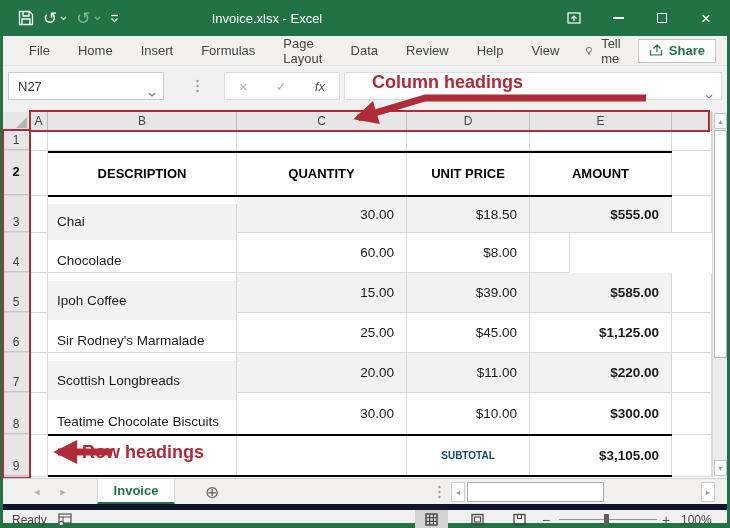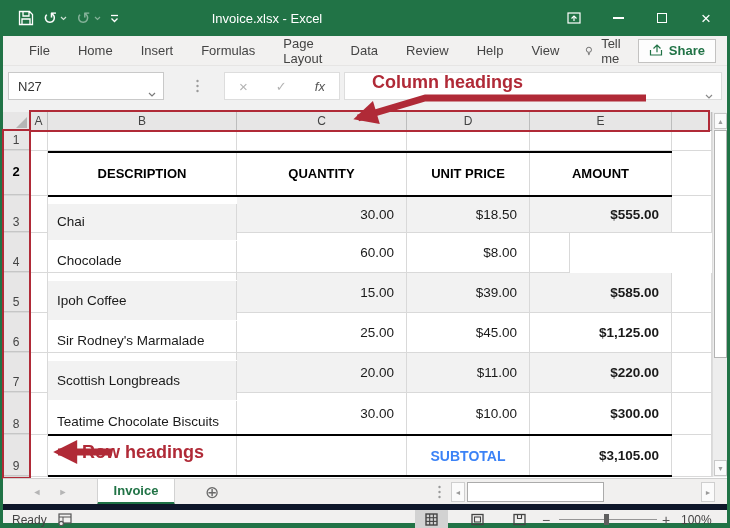--- a/index.html
+++ b/index.html
@@ -49,21 +49,21 @@
   .corner{position:relative;}
   .corner-tri{position:absolute;right:2px;bottom:2px;width:0;height:0;border-left:11px solid transparent;border-bottom:11px solid #b5b5b5;}
   .rownum{background:#e7e6e6;border-right:1px solid #adadad;border-bottom:1px solid #c6c6c6;display:flex;align-items:flex-end;justify-content:center;font-size:12px;color:#444;padding-bottom:2px;}
   .datarow{border-bottom:1px solid #d9d9d9;}
   .cell-desc{display:flex;align-items:center;padding:0 4px 0 9px;font-size:13.5px;color:#1a1a1a;line-height:16px;margin-top:8px;}
   .cell-num{display:flex;align-items:center;justify-content:flex-end;padding-right:12px;font-size:13.5px;color:#1a1a1a;}
   .cell-amt{font-weight:bold;}
   .band .bandable{background:#f2f2f2;}
   .hdr2 .cell{display:flex;align-items:center;justify-content:center;font-size:13px;font-weight:bold;color:#000;}
   .hdr2 .cell.c-b,.hdr2 .cell.c-c,.hdr2 .cell.c-d,.hdr2 .cell.c-e{background:#fff;}
-  .subtotal-label{display:flex;align-items:center;justify-content:center;font-size:14px;font-weight:bold;color:#3b82f6;}
+  .subtotal-label{display:flex;align-items:center;justify-content:center;font-size:10px;font-weight:bold;color:#0c4a6e;}
   .blackline{position:absolute;left:45px;width:624px;background:#000;}
 
   
   .vscroll{position:absolute;left:709px;top:0;width:15px;height:365px;background:#ededed;border-left:1px solid #dcdcdc;}
   .vs-btn{position:absolute;left:1px;width:13px;height:16px;background:#fbfbfb;border:1px solid #c8c8c8;color:#9a9a9a;font-size:7px;display:flex;align-items:center;justify-content:center;}
   .vs-thumb{position:absolute;left:1px;top:18px;width:13px;height:228px;background:#fff;border:1px solid #b3b3b3;}
 
   
   .red-box{position:absolute;border:2.5px solid #b02a37;pointer-events:none;}
   .anno-text{position:absolute;color:#b02a37;font-weight:bold;font-size:18px;pointer-events:none;}

